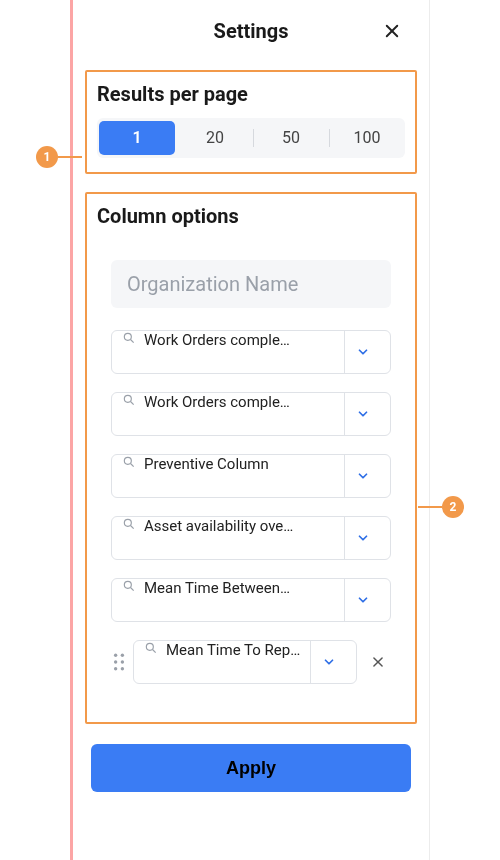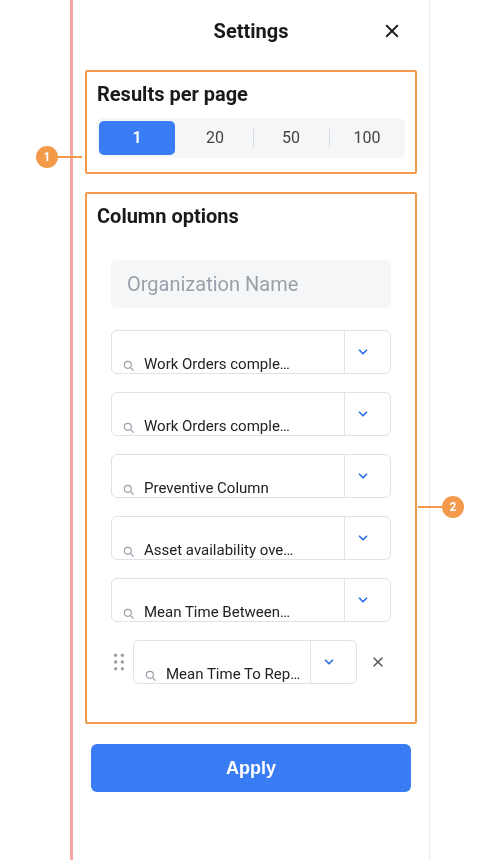--- a/index.html
+++ b/index.html
@@ -20,30 +20,30 @@
   .seg-item.active { background: #3a7cf4; color: #fff; border-radius: 5px; font-weight: 600; margin: 0 2px; }
   .seg-item + .seg-item:not(.active)::before { content: ""; position: absolute; left: 0; top: 8px; bottom: 8px; width: 1px; background: #d6d9de; }
   .seg-item.active + .seg-item::before { display: none; }
 
   .col-body { padding: 0 14px; }
   .static-field { background: #f5f6f8; border-radius: 6px; height: 48px; display: flex; align-items: center; padding: 0 16px; color: #9aa0a9; font-size: 20px; margin-bottom: 22px; }
 
   .col-row { display: flex; align-items: center; margin-bottom: 18px; }
   .drag-handle { width: 16px; margin-right: 6px; color: #9aa0a9; display: flex; align-items: center; justify-content: center; }
   .drag-handle svg { width: 12px; height: 18px; }
-  .col-select { flex: 1; height: 44px; border: 1px solid #dfe2e7; border-radius: 6px; display: flex; align-items: flex-end; padding: 0 10px; cursor: pointer; min-width: 0; }
+  .col-select { flex: 1; height: 44px; border: 1px solid #dfe2e7; border-radius: 6px; display: flex; align-items: flex-start; padding: 0 10px; cursor: pointer; min-width: 0; }
   .col-select .search-ic { color: #9aa0a9; margin-right: 8px; display: flex; }
   .col-select .search-ic svg { width: 14px; height: 14px; }
   .col-select .label { flex: 1; color: #222; font-size: 15px; white-space: nowrap; overflow: hidden; text-overflow: ellipsis; min-width: 0; }
   .col-select .caret { width: 36px; height: 100%; border-left: 1px solid #dfe2e7; margin-left: 8px; display: flex; align-items: center; justify-content: center; color: #2f6fe6; }
   .col-select .caret svg { width: 14px; height: 14px; }
   .row-remove { width: 26px; margin-left: 8px; display: flex; align-items: center; justify-content: center; color: #555; cursor: pointer; }
   .row-remove svg { width: 14px; height: 14px; }
 
-  .apply-btn { display: block; margin: 20px 18px 0 18px; height: 48px; background: #3a7cf4; color: #ffffff; font-size: 18px; font-weight: 600; border: none; border-radius: 6px; width: calc(100% - 36px); cursor: pointer; }
+  .apply-btn { display: block; margin: 20px 18px 0 18px; height: 48px; background: #3a7cf4; color: #000000; font-size: 18px; font-weight: 600; border: none; border-radius: 6px; width: calc(100% - 36px); cursor: pointer; }
 
   
   .callout { position: absolute; width: 22px; height: 22px; background: #f2994a; color: #fff; border-radius: 50%; font-size: 12px; font-weight: 700; display: flex; align-items: center; justify-content: center; z-index: 5; }
   .callout::after { content: ""; position: absolute; background: #f2994a; }
   .callout.c1 { left: 36px; top: 146px; }
   .callout.c1::after { width: 24px; height: 2px; left: 22px; top: 10px; }
   .callout.c2 { right: 36px; top: 496px; }
   .callout.c2::after { width: 24px; height: 2px; right: 22px; top: 10px; }
 </style>
 </head>

